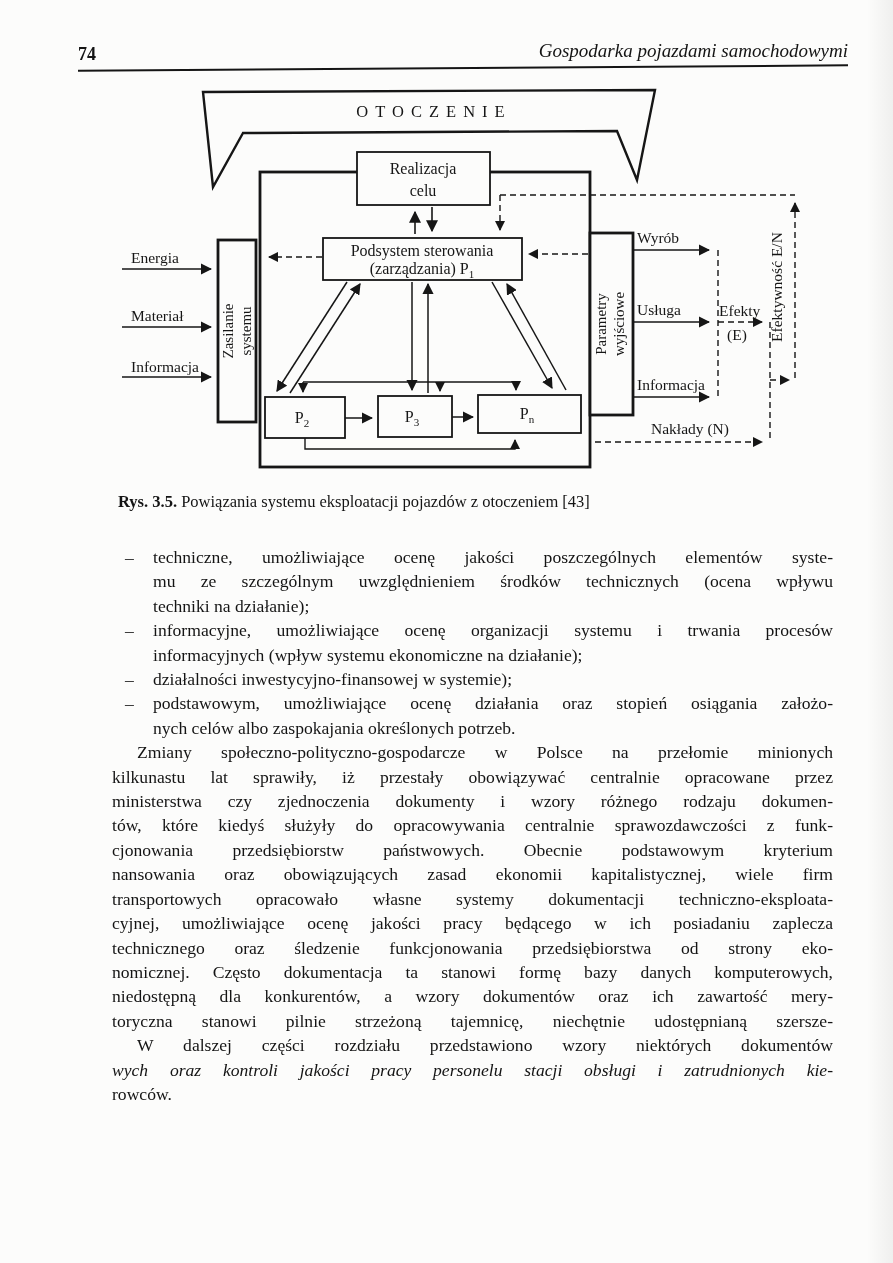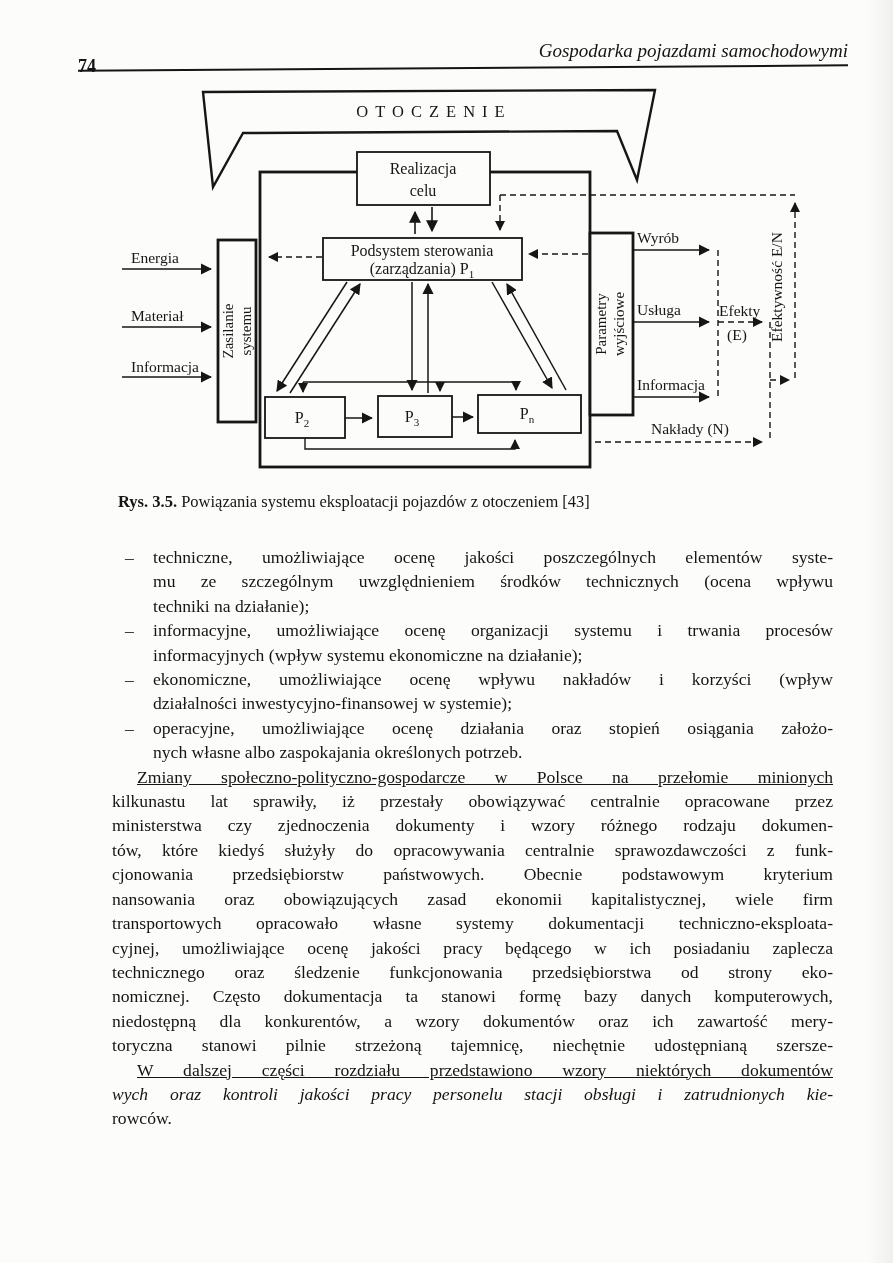--- a/index.html
+++ b/index.html
@@ -4,38 +4,38 @@
 <style>
   html,body{margin:0;padding:0;}
   body{
     width:893px;height:1263px;position:relative;overflow:hidden;
     background:#fcfcfb;color:#141414;
     font-family:"Liberation Serif","DejaVu Serif",serif;
   }
   .edge-shade{position:absolute;top:0;right:0;width:26px;height:1263px;
     background:linear-gradient(to right,rgba(0,0,0,0),rgba(0,0,0,0.05));}
   
-  .pagenum{position:absolute;left:78px;top:56px;font-size:18px;font-weight:bold;}
+  .pagenum{position:absolute;left:78px;top:44px;font-size:18px;font-weight:bold;}
   .runhead{position:absolute;right:45px;top:40px;font-size:19px;font-style:italic;}
   .headrule{position:absolute;left:78px;top:67px;width:770px;height:2px;background:#151515;transform:rotate(-0.4deg);}
   
   svg{position:absolute;left:0;top:0;font-family:"Liberation Serif","DejaVu Serif",serif;}
   svg text{fill:#161616;}
   
   .caption{position:absolute;left:118px;top:492px;font-size:16.5px;}
   .caption b{font-weight:bold;}
   
   .bodytext{position:absolute;left:0;top:545px;width:893px;font-size:17.6px;line-height:24.4px;}
   .jline{text-align:justify;text-align-last:justify;}
   .jline.last{text-align-last:left;}
   .bullet{display:flex;margin-left:125px;width:708px;}
   .bullet .dash{width:28px;flex:none;}
   .bullet .blines{width:680px;}
   .para{margin-left:112px;width:721px;}
-  .para .indent{padding-left:25px;text-decoration:underline;}
+  .para .indent{padding-left:25px;}
   .it{font-style:italic;}
 </style>
 </head>
 <body>
 
 <div class="edge-shade"></div>
 
 <div class="pagenum">74</div>
 <div class="runhead">Gospodarka pojazdami samochodowymi</div>
 <div class="headrule"></div>
@@ -153,29 +153,28 @@
   <div class="bullet">
     <span class="dash">–</span>
     <div class="blines">
       <div class="jline">informacyjne, umożliwiające ocenę organizacji systemu i trwania procesów</div>
       <div class="jline last">informacyjnych (wpływ systemu ekonomiczne na działanie);</div>
     </div>
   </div>
   <div class="bullet">
     <span class="dash">–</span>
     <div class="blines">
-      <div class="jline">ekonomiczne, umożliwiające ocenę wpływu nakładów i korzyści (wpływ</div>
       <div class="jline last">działalności inwestycyjno-finansowej w systemie);</div>
     </div>
   </div>
   <div class="bullet">
     <span class="dash">–</span>
     <div class="blines">
-      <div class="jline">operacyjne, umożliwiające ocenę działania oraz stopień osiągania założo-</div>
-      <div class="jline last">nych własne albo zaspokajania określonych potrzeb.</div>
+      <div class="jline">podstawowym, umożliwiające ocenę działania oraz stopień osiągania założo-</div>
+      <div class="jline last">nych celów albo zaspokajania określonych potrzeb.</div>
     </div>
   </div>
 
   <div class="para">
     <div class="jline indent">Zmiany społeczno-polityczno-gospodarcze w Polsce na przełomie minionych</div>
     <div class="jline">kilkunastu lat sprawiły, iż przestały obowiązywać centralnie opracowane przez</div>
     <div class="jline">ministerstwa czy zjednoczenia dokumenty i wzory różnego rodzaju dokumen-</div>
     <div class="jline">tów, które kiedyś służyły do opracowywania centralnie sprawozdawczości z funk-</div>
     <div class="jline">cjonowania przedsiębiorstw państwowych. Obecnie podstawowym kryterium</div>
     <div class="jline">nansowania oraz obowiązujących zasad ekonomii kapitalistycznej, wiele firm</div>

